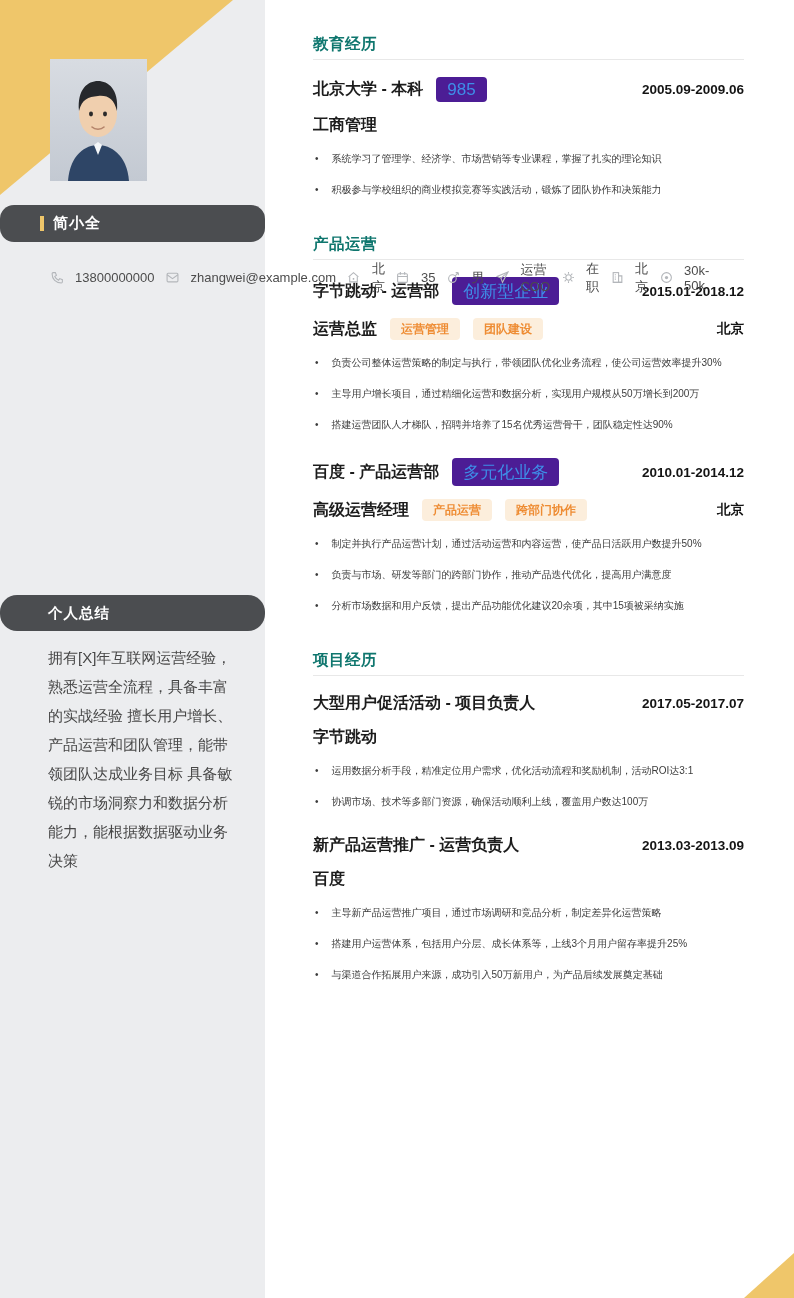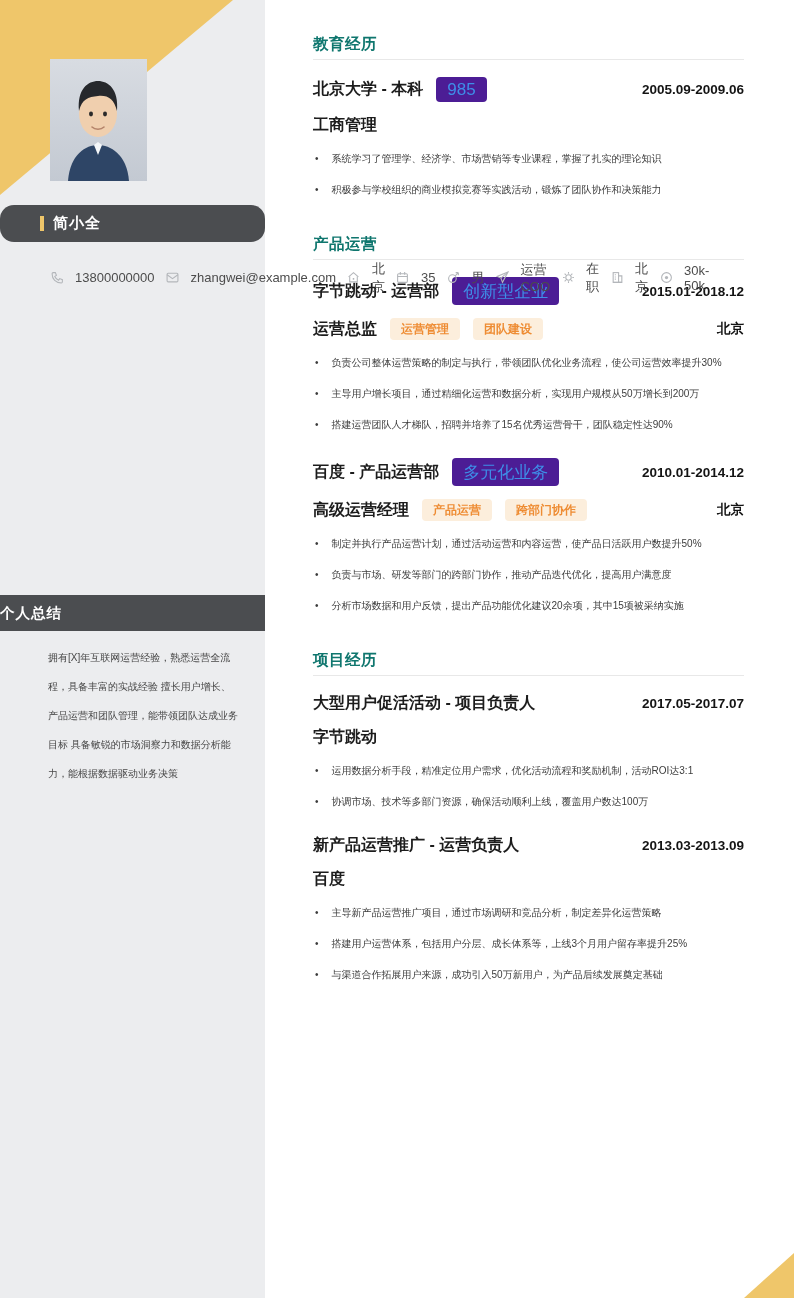--- a/index.html
+++ b/index.html
@@ -17,23 +17,23 @@
   .photo{position:absolute;top:59px;left:50px;width:97px;height:122px;overflow:hidden;}
   .name-bar{position:absolute;top:205px;left:0;width:265px;height:37px;background:#4b4d50;
             display:flex;align-items:center;padding-left:40px;box-sizing:border-box;border-radius:14px;}
   .accent{width:4px;height:15px;background:#efc66a;margin-right:9px;}
   .name{color:#fff;font-weight:700;font-size:15px;letter-spacing:1px;}
   .contacts{position:absolute;top:269px;left:50px;right:18px;display:flex;flex-direction:row;gap:11px;}
   .c-row{display:flex;align-items:center;gap:11px;font-size:13px;color:#4c4c4c;height:17px;}
   .c-ic{width:14px;height:14px;flex-shrink:0;display:flex;align-items:center;justify-content:center;}
   .c-ic svg{display:block;}
   .summary-bar{position:absolute;top:595px;left:0;width:265px;height:36px;background:#4b4d50;
-               display:flex;align-items:center;box-sizing:border-box;}
+               display:flex;align-items:center;padding-left:48px;box-sizing:border-box;border-radius:17px;}
   .bar-title{color:#fff;font-weight:700;font-size:14.5px;letter-spacing:1px;}
-  .summary-text{position:absolute;top:643px;left:48px;width:192px;font-size:10px;
+  .summary-text{position:absolute;top:643px;left:48px;width:192px;font-size:15px;
                 line-height:29px;color:#474747;}
 
   
   .main{margin-left:265px;padding:34px 50px 0 48px;box-sizing:border-box;width:529px;}
   .sec{margin-bottom:33px;}
   .sec-title{font-size:15.5px;font-weight:700;color:#0f766e;margin:0 0 0 0;
              border-bottom:1px solid #e8e8e8;padding-bottom:4px;margin-bottom:17px;letter-spacing:.5px;}
   .entry + .entry{margin-top:22px;}
   .row{display:flex;align-items:center;justify-content:space-between;}
   .row-left{display:flex;align-items:center;}

